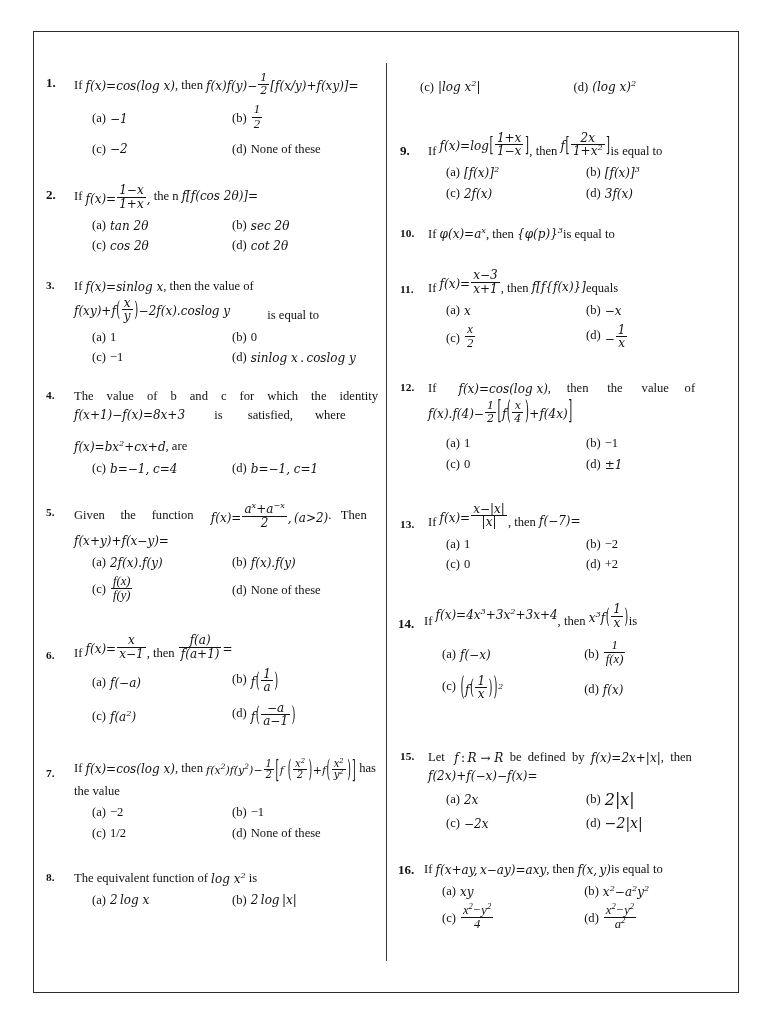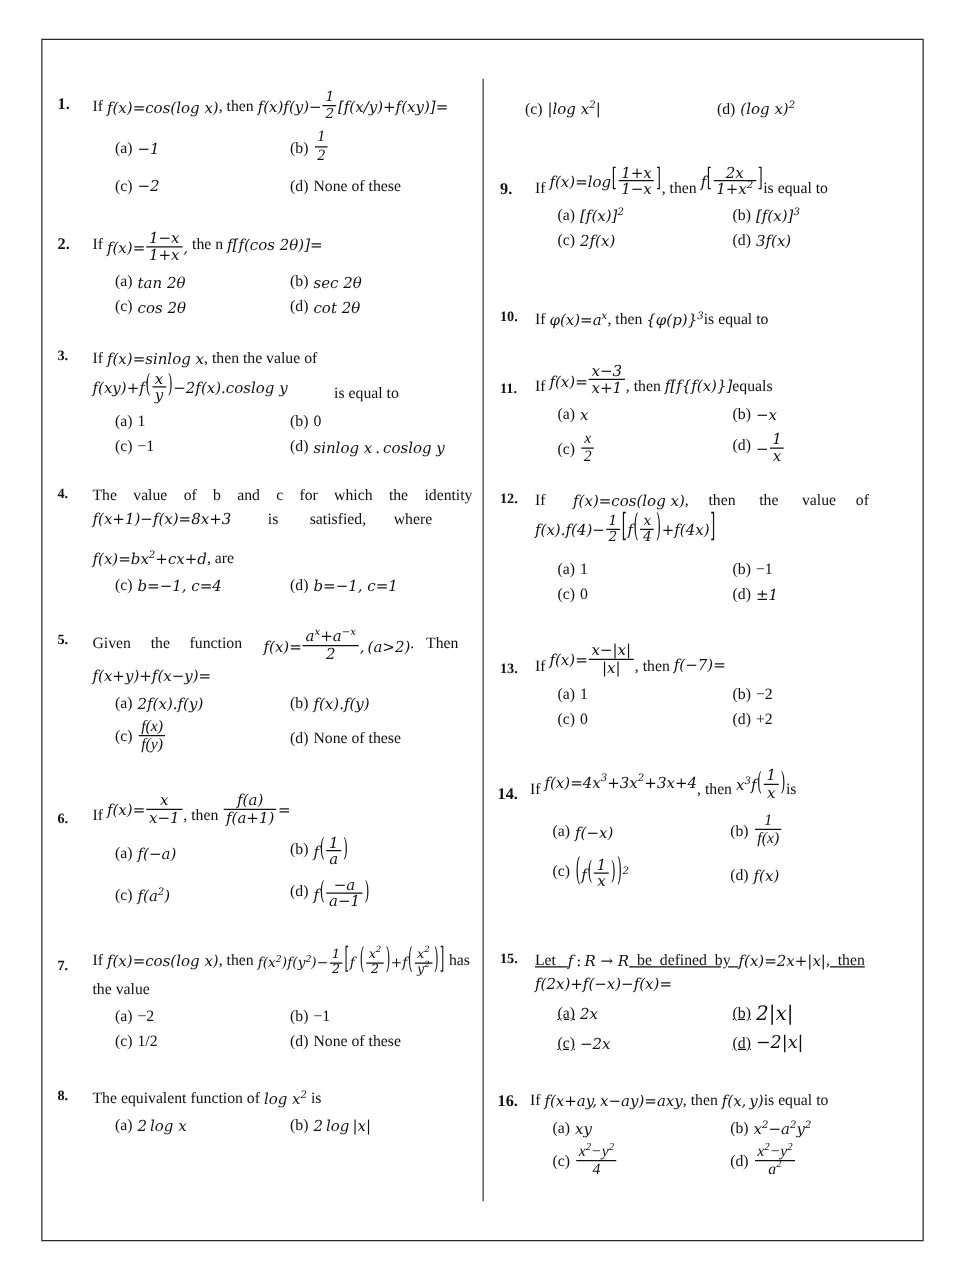--- a/index.html
+++ b/index.html
@@ -344,21 +344,21 @@
           <td class="b"><span class="lbl">(b)</span><span class="m">[f(x)]<sup>3</sup></span></td>
         </tr>
         <tr>
           <td class="c"><span class="lbl">(c)</span><span class="m">2f(x)</span></td>
           <td class="d"><span class="lbl">(d)</span><span class="m">3f(x)</span></td>
         </tr>
       </tbody>
         </table>
     </div>
 
-    <div class="q" style="margin-top:44px;">
+    <div class="q" style="margin-top:22px;">
       <span class="qnum">10.</span>
       <div>
         <span class="plain">If</span>
         <span class="m">φ(x)=a<sup>x</sup></span><span class="plain">, then</span>
         <span class="m">{φ(p)}<sup>3</sup></span><span class="plain">is&nbsp;equal to</span>
       </div>
     </div>
 
     <div class="q" style="margin-top:28px;">
       <span class="qnum" style="top:11px;">11.</span>
@@ -374,21 +374,21 @@
           <td class="b"><span class="lbl">(b)</span><span class="m">−x</span></td>
         </tr>
         <tr class="tallrow">
           <td class="c"><span class="lbl">(c)</span><span class="frac"><span class="num">x</span><span class="den">2</span></span></td>
           <td class="d"><span class="lbl">(d)</span><span class="m mb">−<span class="frac"><span class="num">1</span><span class="den">x</span></span></span></td>
         </tr>
       </tbody>
         </table>
     </div>
 
-    <div class="q" style="margin-top:14px;">
+    <div class="q" style="margin-top:24px;">
       <span class="qnum">12.</span>
       <div>
         <span class="plain">If&nbsp;&nbsp;&nbsp;&nbsp;&nbsp;&nbsp;</span>
         <span class="m">f(x)=cos(log&nbsp;x)</span><span class="plain">,&nbsp;&nbsp;&nbsp;&nbsp;&nbsp;then&nbsp;&nbsp;&nbsp;&nbsp;&nbsp;&nbsp;the&nbsp;&nbsp;&nbsp;&nbsp;&nbsp;&nbsp;value&nbsp;&nbsp;&nbsp;&nbsp;&nbsp;of</span>
       </div>
       <div style="margin-top:4px;">
         <span class="m mb">f(x).f(4)−<span class="frac small"><span class="num">1</span><span class="den">2</span></span><span class="big-brack tall">[</span>f<span class="big-paren tall">(</span><span class="frac small"><span class="num">x</span><span class="den">4</span></span><span class="big-paren tall">)</span>+f(4x)<span class="big-brack tall">]</span></span>
       </div>
       <table class="opts" style="margin-top:8px;">
         <tbody>
@@ -439,21 +439,21 @@
           <td class="b"><span class="lbl">(b)</span><span class="frac"><span class="num">1</span><span class="den">f(x)</span></span></td>
         </tr>
         <tr class="tallrow">
           <td class="c"><span class="lbl">(c)</span><span class="m mb"><span class="big-paren tall">(</span>f<span class="big-paren">(</span><span class="frac"><span class="num">1</span><span class="den">x</span></span><span class="big-paren">)</span><span class="big-paren tall">)</span><sup>2</sup></span></td>
           <td class="d"><span class="lbl">(d)</span><span class="m">f(x)</span></td>
         </tr>
       </tbody>
         </table>
     </div>
 
-    <div class="q" style="margin-top:42px;text-decoration:underline;">
+    <div class="q" style="margin-top:42px;">
       <span class="qnum">15.</span>
       <div>
         <span class="plain">Let&nbsp;&nbsp;</span>
         <span class="m up" style="font-weight:500;"><span class="it">f</span> : <span class="it">R</span> → <span class="it">R</span></span>
         <span class="plain">&nbsp;be&nbsp;&nbsp;defined&nbsp;&nbsp;by&nbsp;</span>
         <span class="m">f(x)=2x+|x|</span><span class="plain">,&nbsp;&nbsp;then</span>
       </div>
       <div style="margin-top:1px;">
         <span class="m">f(2x)+f(−x)−f(x)=</span>
       </div>

